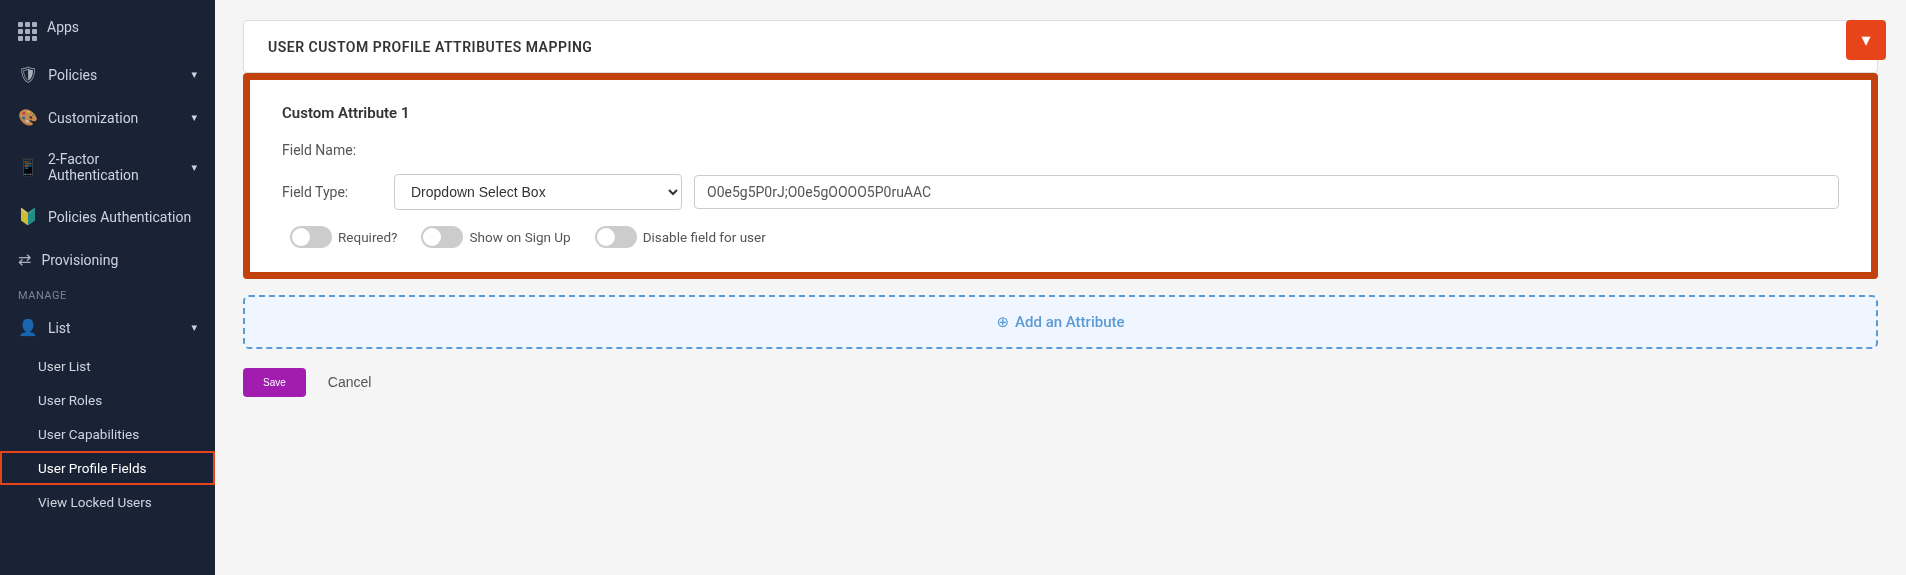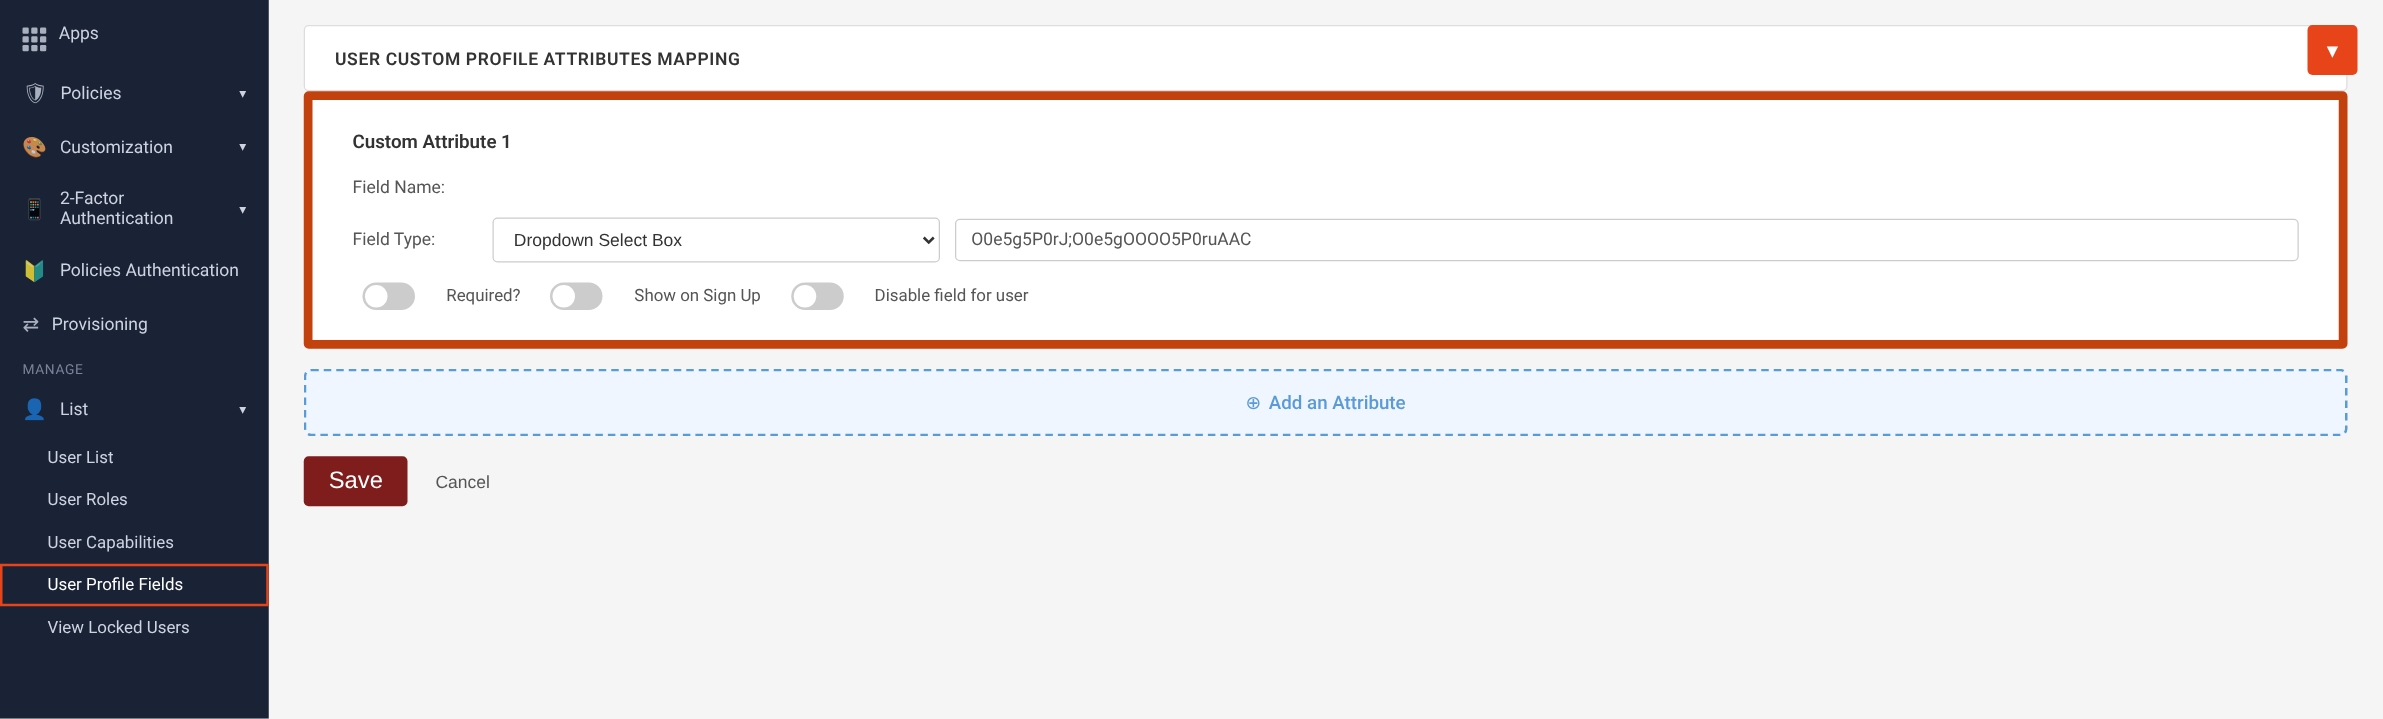--- a/index.html
+++ b/index.html
@@ -113,21 +113,21 @@
       width: 300px;
     }
 
     .form-select {
       border: 1px solid #ccc;
       border-radius: 4px;
       padding: 8px 12px;
       font-size: 14px;
       color: #333;
       outline: none;
-      width: 358px;
+      width: 288px;
       background: #fff;
       appearance: auto;
     }
     .form-text-value {
       border: 1px solid #ccc;
       border-radius: 4px;
       padding: 8px 12px;
       font-size: 14px;
       color: #555;
       background: #fff;
@@ -139,21 +139,21 @@
     .toggles-row {
       display: flex;
       align-items: center;
       gap: 24px;
       margin-top: 8px;
       padding-left: 8px;
     }
     .toggle-group {
       display: flex;
       align-items: center;
-      gap: 25px;
+      gap: 6px;
     }
     .toggle {
       width: 42px;
       height: 22px;
       background: #ccc;
       border-radius: 11px;
       position: relative;
       cursor: pointer;
     }
     .toggle::after {
@@ -187,26 +187,26 @@
       gap: 6px;
     }
 
     
     .action-row {
       display: flex;
       gap: 10px;
       align-items: center;
     }
     .btn-save {
-      background: #7f1d1d;
+      background: #a21caf;
       color: #fff;
       border: none;
       border-radius: 4px;
       padding: 9px 20px;
-      font-size: 19px;
+      font-size: 10px;
       cursor: pointer;
       font-weight: 500;
     }
     .btn-cancel {
       background: transparent;
       color: #555;
       border: none;
       padding: 9px 12px;
       font-size: 14px;
       cursor: pointer;

